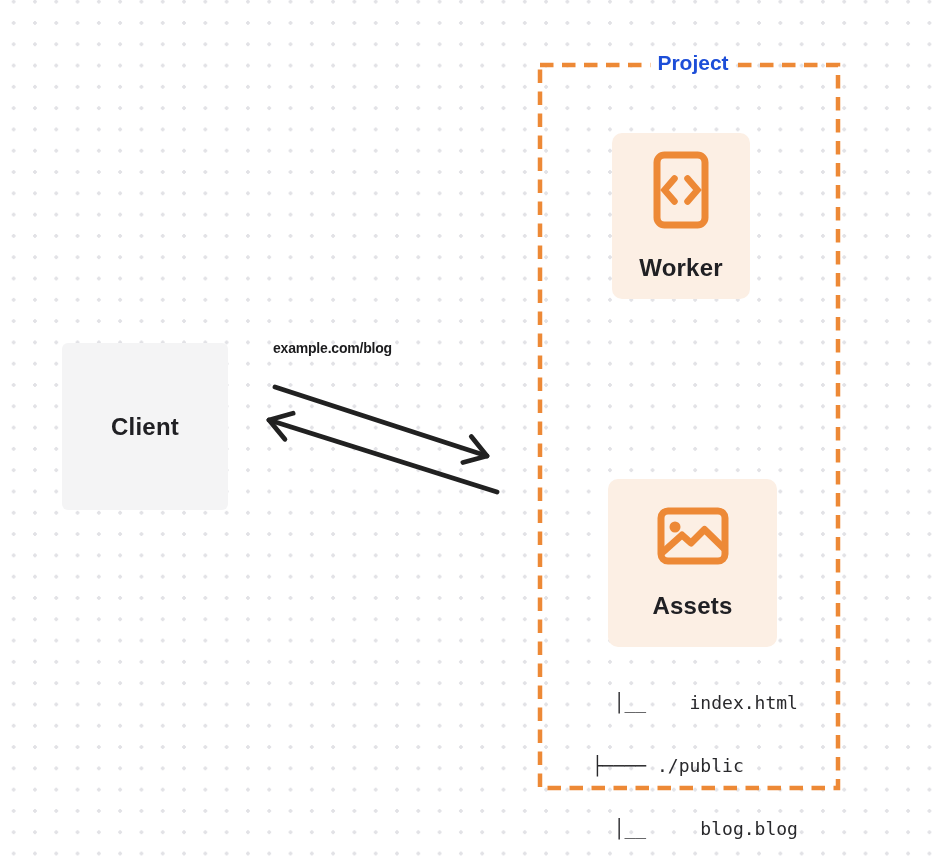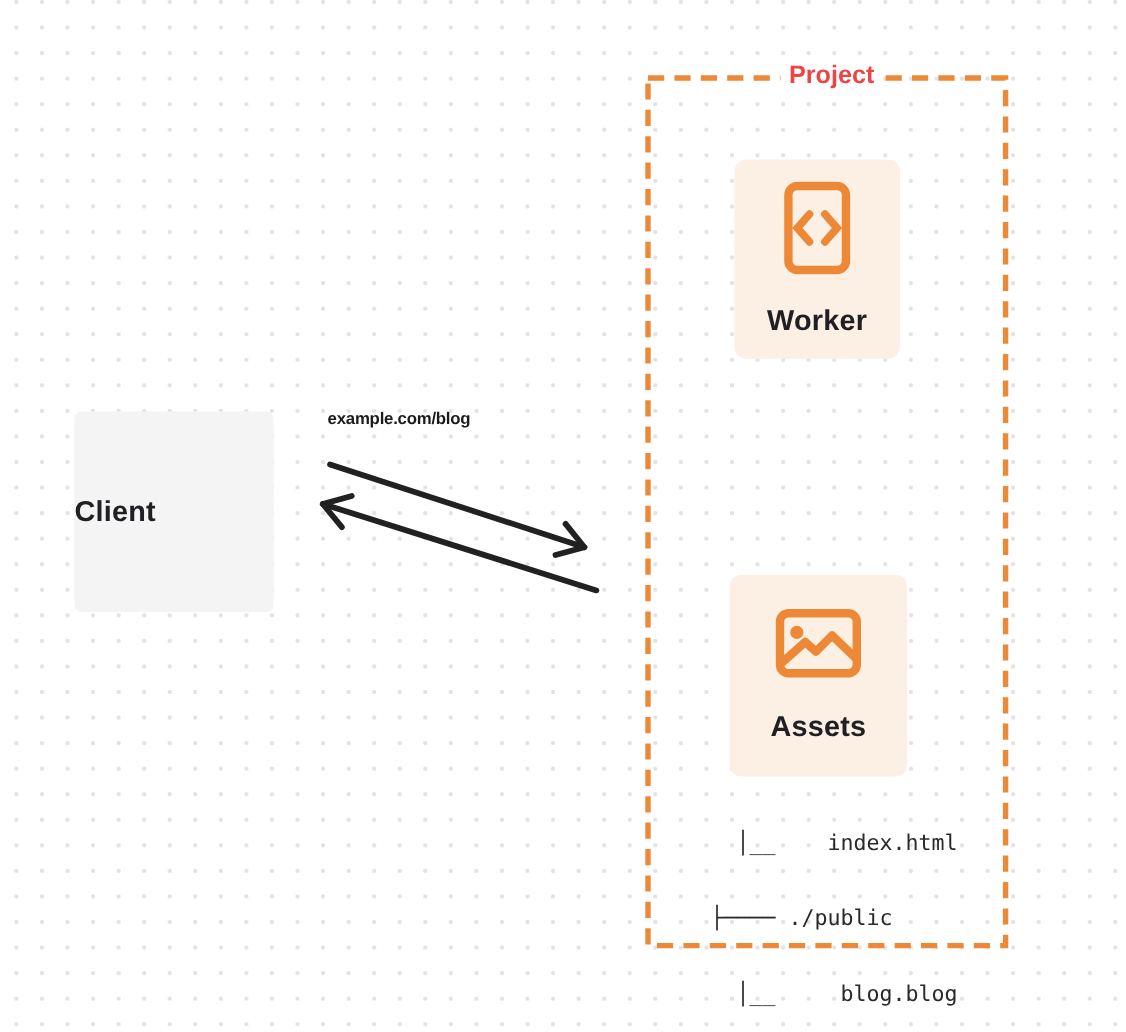--- a/index.html
+++ b/index.html
@@ -11,42 +11,42 @@
     background-image: radial-gradient(circle, #e2e2e6 1.6px, rgba(0,0,0,0) 1.9px);
     background-size: 21.3px 21.3px;
     background-position: 3px -9px;
     font-family:"Liberation Sans", sans-serif;
     color:#1e1e20;
   }
   .abs { position:absolute; }
   .client-box {
     left:62px; top:343px; width:166px; height:167px;
     background:#f4f4f5; border-radius:6px;
-    display:flex; align-items:center; 
+    display:flex; align-items:center; justify-content:center;
   }
   .node-label {
     font-size:24px; font-weight:700; color:#202024; letter-spacing:0.2px;
   }
   .url-label {
     left:273px; top:340px;
     font-size:14px; font-weight:700; color:#1b1b1d; letter-spacing:-0.2px;
     white-space:nowrap;
   }
   .overlay { left:0; top:0; width:938px; height:860px; pointer-events:none; }
   .project-label {
     left:693px; top:51px; transform:translateX(-50%);
-    font-size:21px; font-weight:700; color:#ef4444;
+    font-size:21px; font-weight:700; color:#1d4ed8;
     background:#ffffff; padding:0 7px; white-space:nowrap;
   }
   .panel {
     background:#fcefe4; border-radius:10px;
     display:flex; flex-direction:column; align-items:center; justify-content:center;
   }
   .worker-box { left:612px; top:133px; width:138px; height:166px; gap:25px; }
-  .assets-box { left:608px; top:479px; width:148px; height:168px; gap:27px; }
+  .assets-box { left:608px; top:479px; width:169px; height:168px; gap:27px; }
   .file-tree {
     left:592px; top:650px;
     font-family:"DejaVu Sans Mono", monospace;
     font-size:18px; line-height:21px; color:#29292c;
     white-space:pre;
   }
 </style>
 </head>
 <body>
 

